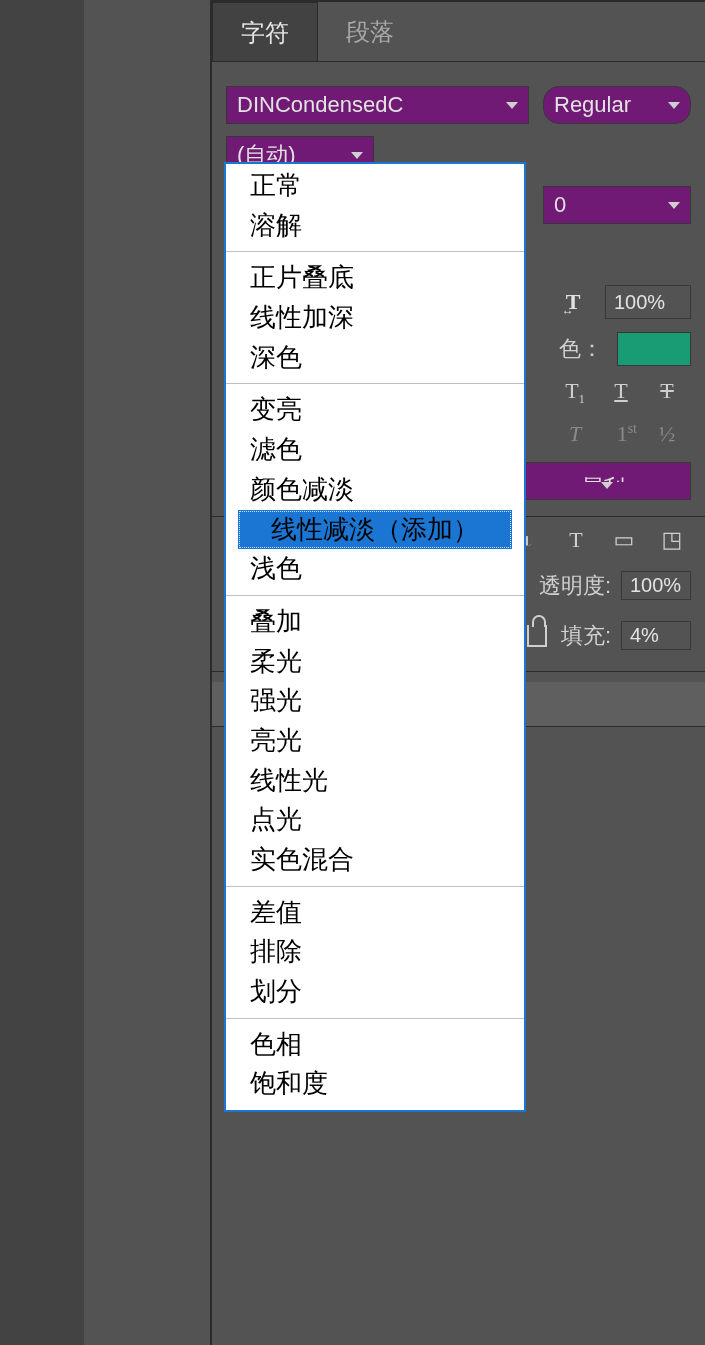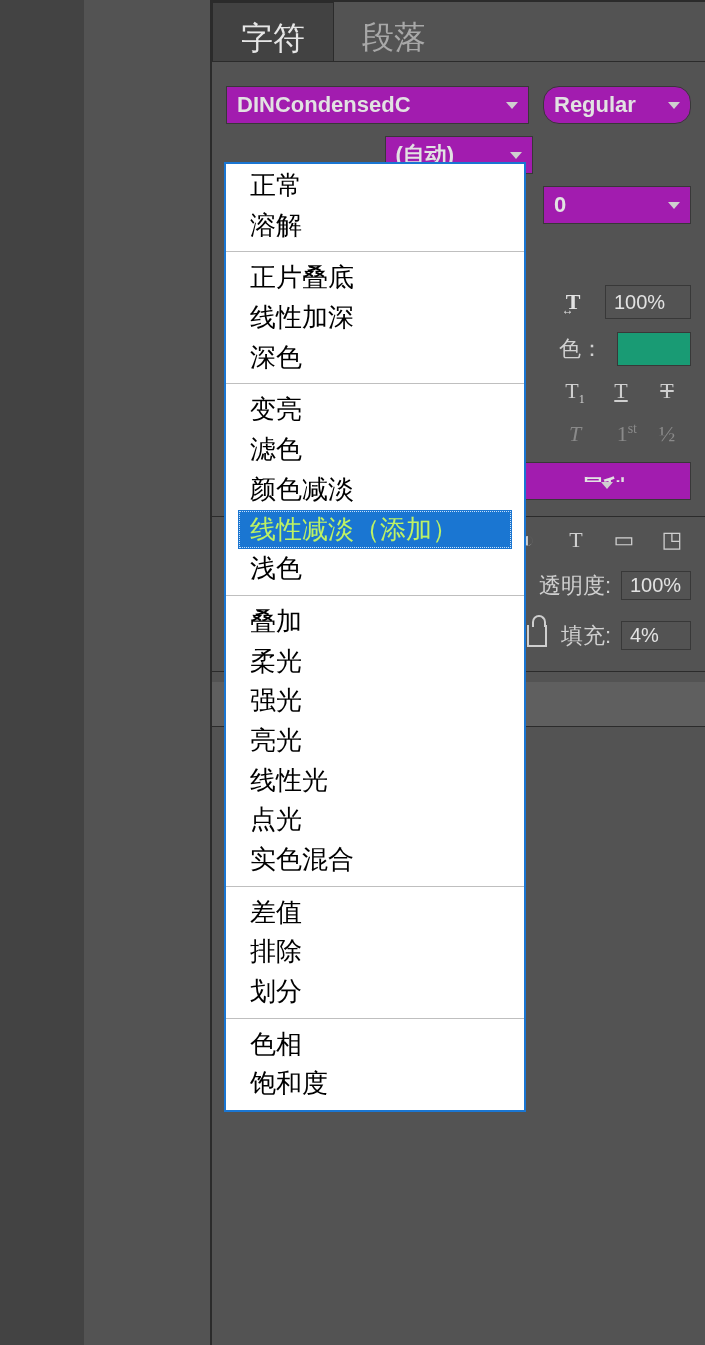--- a/index.html
+++ b/index.html
@@ -29,21 +29,21 @@
   
   .tabs {
     display: flex;
     height: 60px;
     background: #535353;
     border-bottom: 1px solid #2b2b2b;
   }
   .tab {
     padding: 14px 28px 0 28px;
     color: #a8a8a8;
-    font-size: 32px;
+    font-size: 24px;
     cursor: default;
   }
   .tab.active {
     background: #424242;
     color: #e6e6e6;
     border-top: 1px solid #2b2b2b;
     border-left: 1px solid #2b2b2b;
     border-right: 1px solid #2b2b2b;
   }
   
@@ -52,28 +52,27 @@
   }
   .row {
     display: flex;
     gap: 14px;
     margin-bottom: 12px;
     align-items: center;
   }
   .dropdown {
     display: flex;
     align-items: center;
-    background: #a21caf;
+    background: #701a75;
     border: 1px solid #383838;
     height: 38px;
     padding: 10px 10px;
     color: #e2e2e2;
     font-size: 22px;
     position: relative;
-    font-weight: bold;
   }
   .dropdown .dd-label { flex: 1; white-space: nowrap; overflow: hidden; }
   .dropdown .chev {
     width: 0; height: 0;
     border-left: 6px solid transparent;
     border-right: 6px solid transparent;
     border-top: 7px solid #cfcfcf;
     margin-left: 8px;
   }
   .font-dd { flex: 1; }
@@ -183,23 +182,24 @@
   .blend-item {
     padding: 1px 12px 1px 12px;
     font-size: 26px;
     color: #000;
     line-height: 1.45;
     white-space: nowrap;
     cursor: default;
   }
   .blend-item.selected {
     background: #1a76d2;
-    color: #bef264;
+    color: #000000;
     outline: 1px dotted #c8e0f8;
     outline-offset: -2px;
+    text-align: center;
   }
   .faux-small { font-size: 14px; vertical-align: super; }
   .static-label { color: #d0d0d0; }
 </style>
 </head>
 <body>
 
 <div class="left-strip"></div>
 
 <div class="panel">
@@ -214,21 +214,21 @@
       <div class="dropdown font-dd">
         <span class="dd-label">DINCondensedC</span>
         <span class="chev"></span>
       </div>
       <div class="dropdown style-dd">
         <span class="dd-label">Regular</span>
         <span class="chev"></span>
       </div>
     </div>
 
-    <div class="row" style="justify-content:center;">
+    <div class="row" style="justify-content:flex-start;">
       <div class="dropdown auto-dd">
         <span class="dd-label">(自动)</span>
         <span class="chev"></span>
       </div>
     </div>
 
     <div class="row" style="justify-content:flex-end;">
       <div class="dropdown zero-dd">
         <span class="dd-label">0</span>
         <span class="chev"></span>

